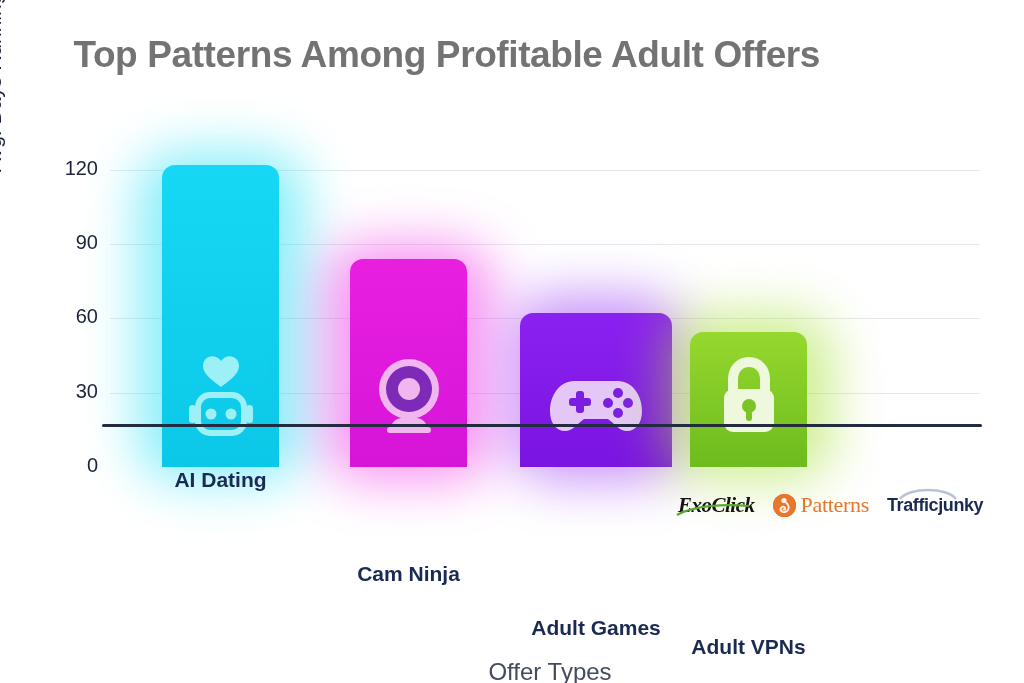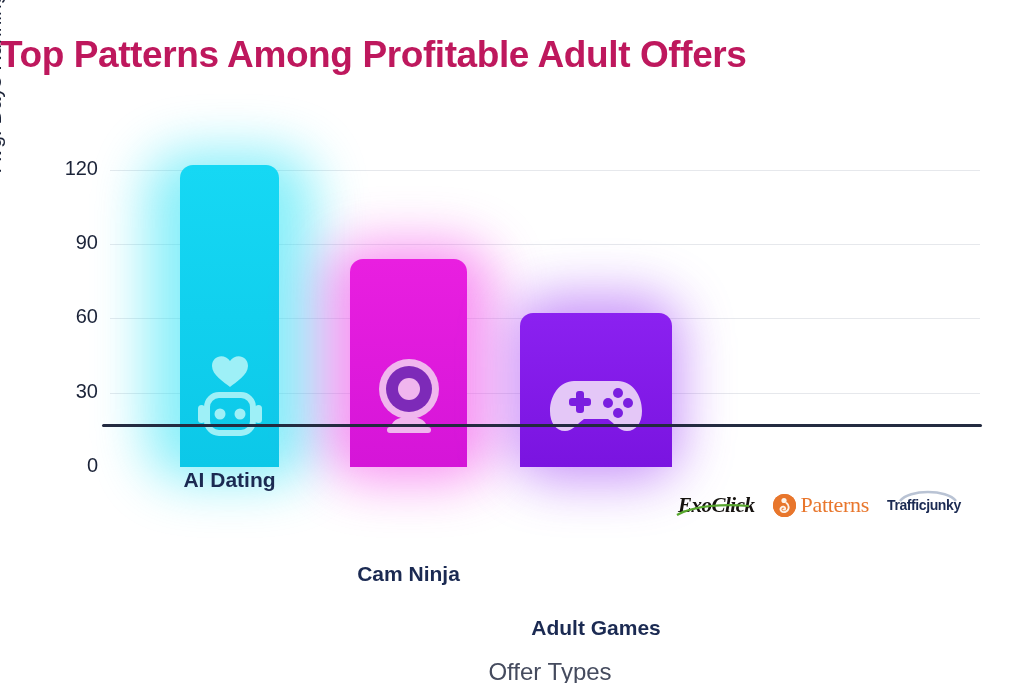--- a/index.html
+++ b/index.html
@@ -8,23 +8,23 @@
     background:#ffffff;
     font-family:"Liberation Sans", sans-serif;
     overflow:hidden;
     position:relative;
   }
   .page{position:absolute;inset:0;}
 
   
   .title{
     position:absolute;left:0;top:34px;width:820px;
-    text-align:left;
+    text-align:right;
     font-size:37px;font-weight:700;letter-spacing:-0.4px;
-    color:#be185d;
+    color:#737373;
     font-family:"Liberation Sans", sans-serif;
   }
 
   
   .chart-area{position:absolute;left:0;top:0;width:1024px;height:540px;}
 
   .plot{
     position:absolute;
     left:110px;top:128px;width:870px;height:297px;margin-top:42px;
   }
@@ -93,21 +93,21 @@
   .logo-juicy-text{
     font-family:"Liberation Serif", serif;
     font-size:22px;color:#e8762c;letter-spacing:-0.3px;
   }
   .juicy-mark{
     width:23px;height:23px;border-radius:50%;
     background:#e8762c;display:inline-block;position:relative;
   }
   .logo-tj{
     font-family:"Liberation Sans", sans-serif;
-    font-weight:700;font-size:14px;color:#1b2a52;position:relative;
+    font-weight:700;font-size:18px;color:#1b2a52;position:relative;
     letter-spacing:-0.4px;
   }
   .logo-tj .arc{position:absolute;left:12px;top:-9px;width:58px;height:14px;}
 
   
   .tagline{
     position:absolute;left:38px;top:560px;
     font-size:36px;font-weight:700;color:#1b2a52;letter-spacing:-0.6px;
     font-family:"Liberation Sans", sans-serif;
   }
@@ -134,21 +134,21 @@
       <div class="gridline" style="top:74px;"></div>
       <div class="gridline" style="top:148px;"></div>
       <div class="gridline" style="top:223px;"></div>
 
       <div class="tick-label" style="top:-13px;left:-72px;width:60px;">120</div>
       <div class="tick-label" style="top:61px;left:-72px;width:60px;">90</div>
       <div class="tick-label" style="top:135px;left:-72px;width:60px;">60</div>
       <div class="tick-label" style="top:210px;left:-72px;width:60px;">30</div>
       <div class="tick-label" style="top:284px;left:-72px;width:60px;">0</div>
 
-      <div class="bar-wrap" style="left:70px;width:99px;height:302px;">
+      <div class="bar-wrap" style="left:52px;width:117px;height:302px;">
         <div class="glow" style="bottom:-14px;width:168px;height:330px;background:#28e2f5;"></div>
         <div class="bar" style="height:302px;background:linear-gradient(180deg,#16d8f4 0%,#0cc8e8 100%);"></div>
         <div class="bar-icon">
           <svg viewBox="0 0 76 86" width="76" height="86" aria-hidden="true">
             <path d="M38 8 C33 0 20 2 20 13 C20 22 32 29 38 34 C44 29 56 22 56 13 C56 2 43 0 38 8 Z" fill="#9ef0f7"></path>
             <rect x="6" y="52" width="7" height="18" rx="3.5" fill="#9ef0f7"></rect>
             <rect x="63" y="52" width="7" height="18" rx="3.5" fill="#9ef0f7"></rect>
             <rect x="15" y="42" width="46" height="38" rx="12" fill="none" stroke="#9ef0f7" stroke-width="6"></rect>
             <circle cx="28" cy="61" r="5.5" fill="#9ef0f7"></circle>
             <circle cx="48" cy="61" r="5.5" fill="#9ef0f7"></circle>
@@ -182,20 +182,33 @@
             <rect x="28" y="18" width="8" height="22" rx="3" fill="#7a1ee0"></rect>
             <circle cx="70" cy="20" r="5" fill="#7a1ee0"></circle>
             <circle cx="60" cy="30" r="5" fill="#7a1ee0"></circle>
             <circle cx="80" cy="30" r="5" fill="#7a1ee0"></circle>
             <circle cx="70" cy="40" r="5" fill="#7a1ee0"></circle>
           </svg>
         </div>
         <div class="bar-label">Adult Games</div>
       </div>
 
+      <div class="bar-wrap" style="left:580px;width:117px;height:135px;">
+        <div class="glow" style="bottom:-14px;width:168px;height:168px;background:#a6e038;"></div>
+        <div class="bar" style="height:135px;background:linear-gradient(180deg,#96d82e 0%,#6dbb1e 100%);"></div>
+        <div class="bar-icon" style="bottom:30px;width:72px;height:80px;">
+          <svg viewBox="0 0 72 80" width="72" height="80" aria-hidden="true">
+            <path d="M20 34 V22 C20 12 27 5 36 5 C45 5 52 12 52 22 V34" fill="none" stroke="#edf8dd" stroke-width="10" stroke-linecap="round"></path>
+            <rect x="11" y="32" width="50" height="43" rx="9" fill="#edf8dd"></rect>
+            <circle cx="36" cy="49" r="7" fill="#7cc325"></circle>
+            <rect x="33" y="50" width="6" height="14" rx="3" fill="#7cc325"></rect>
+          </svg>
+        </div>
+        <div class="bar-label">Adult VPNs</div>
+      </div>
 
       <div class="xlabel">Offer Types</div>
     </div>
 
     <div class="axis-base"></div>
 
     <div class="logos">
 
       <div class="logo">
         <span class="logo-exoclick">

